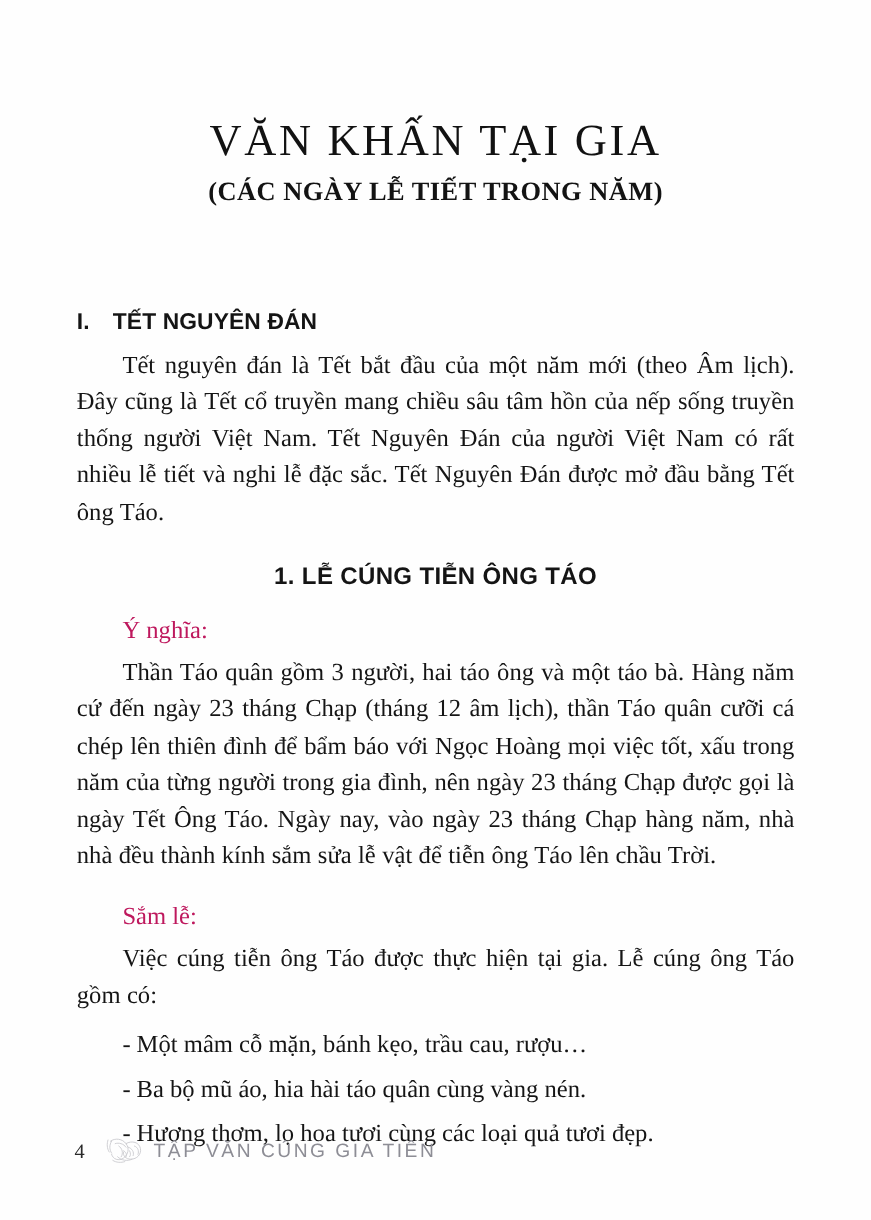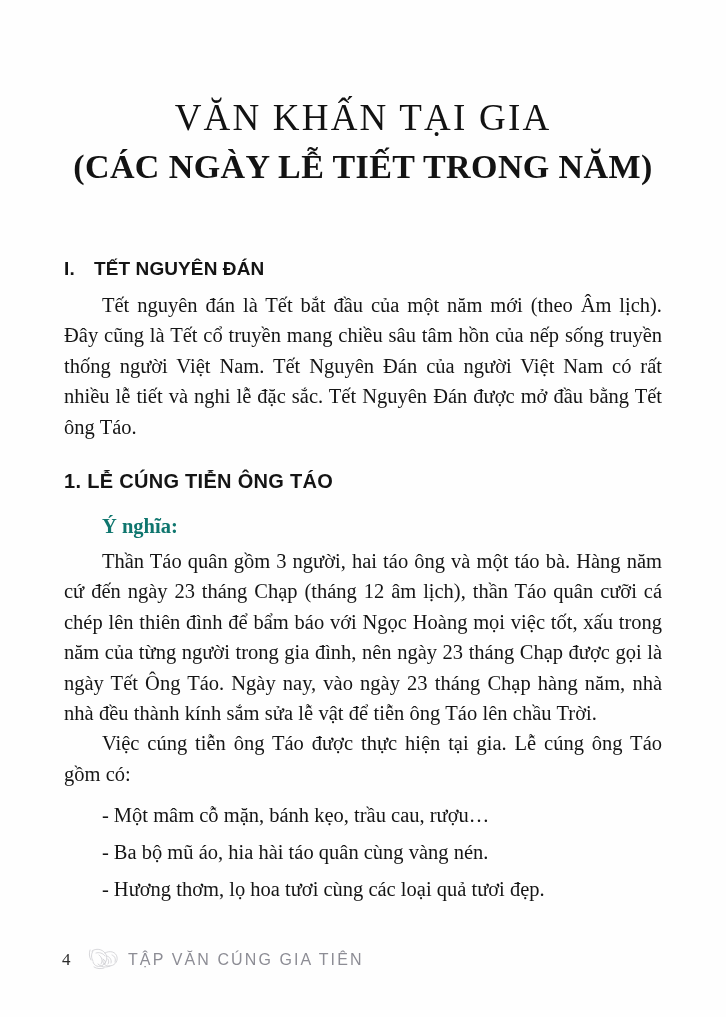--- a/index.html
+++ b/index.html
@@ -44,21 +44,21 @@
     font-weight: normal;
     font-size: 37px;
     letter-spacing: 2.2px;
     color: #121212;
     margin-top: 17px;
     line-height: 1.12;
   }
   .chapter-subtitle {
     font-family: "Liberation Serif", "DejaVu Serif", serif;
     font-weight: bold;
-    font-size: 34px;
+    font-size: 22px;
     letter-spacing: 0.4px;
     color: #131313;
     margin-top: 9px;
     line-height: 1.15;
   }
 
   
   .content {
     position: absolute;
     left: 64px;
@@ -89,30 +89,30 @@
     text-indent: 38px;
     color: #151515;
     word-spacing: 0.2px;
   }
 
   .subsection-heading {
     font-family: "Liberation Sans", "DejaVu Sans", sans-serif;
     font-weight: bold;
     font-size: 20px;
     letter-spacing: 0.3px;
-    text-align: left;
+    text-align: center;
     color: #141414;
     margin: 28px 0 22px 0;
   }
 
   .term-heading {
     font-family: "Liberation Serif", "DejaVu Serif", serif;
-    font-weight: bold;
+    font-weight: normal;
     font-size: 20.5px;
-    color: #0f766e;
+    color: #be185d;
     margin: 0 0 8px 0;
     padding-left: 38px;
   }
 
   .gap-before { margin-top: 25px; }
 
   ul.item-list {
     list-style: none;
     margin: 11px 0 0 0;
     padding: 0;
@@ -176,20 +176,21 @@
     </div>
 
     <p class="body">Tết nguyên đán là Tết bắt đầu của một năm mới (theo Âm lịch). Đây cũng là Tết cổ truyền mang chiều sâu tâm hồn của nếp sống truyền thống người Việt Nam. Tết Nguyên Đán của người Việt Nam có rất nhiều lễ tiết và nghi lễ đặc sắc. Tết Nguyên Đán được mở đầu bằng Tết ông Táo.</p>
 
     <div class="subsection-heading">1. LỄ CÚNG TIỄN ÔNG TÁO</div>
 
     <div class="term-heading">Ý nghĩa:</div>
 
     <p class="body">Thần Táo quân gồm 3 người, hai táo ông và một táo bà. Hàng năm cứ đến ngày 23 tháng Chạp (tháng 12 âm lịch), thần Táo quân cưỡi cá chép lên thiên đình để bẩm báo với Ngọc Hoàng mọi việc tốt, xấu trong năm của từng người trong gia đình, nên ngày 23 tháng Chạp được gọi là ngày Tết Ông Táo. Ngày nay, vào ngày 23 tháng Chạp hàng năm, nhà nhà đều thành kính sắm sửa lễ vật để tiễn ông Táo lên chầu Trời.</p>
 
+    <div class="term-heading gap-before">Sắm lễ:</div>
 
     <p class="body">Việc cúng tiễn ông Táo được thực hiện tại gia. Lễ cúng ông Táo gồm có:</p>
 
     <ul class="item-list">
       <li>
         <span class="dash">-</span><span>Một mâm cỗ mặn, bánh kẹo, trầu cau, rượu…</span>
       </li>
       <li>
         <span class="dash">-</span><span>Ba bộ mũ áo, hia hài táo quân cùng vàng nén.</span>
       </li>

